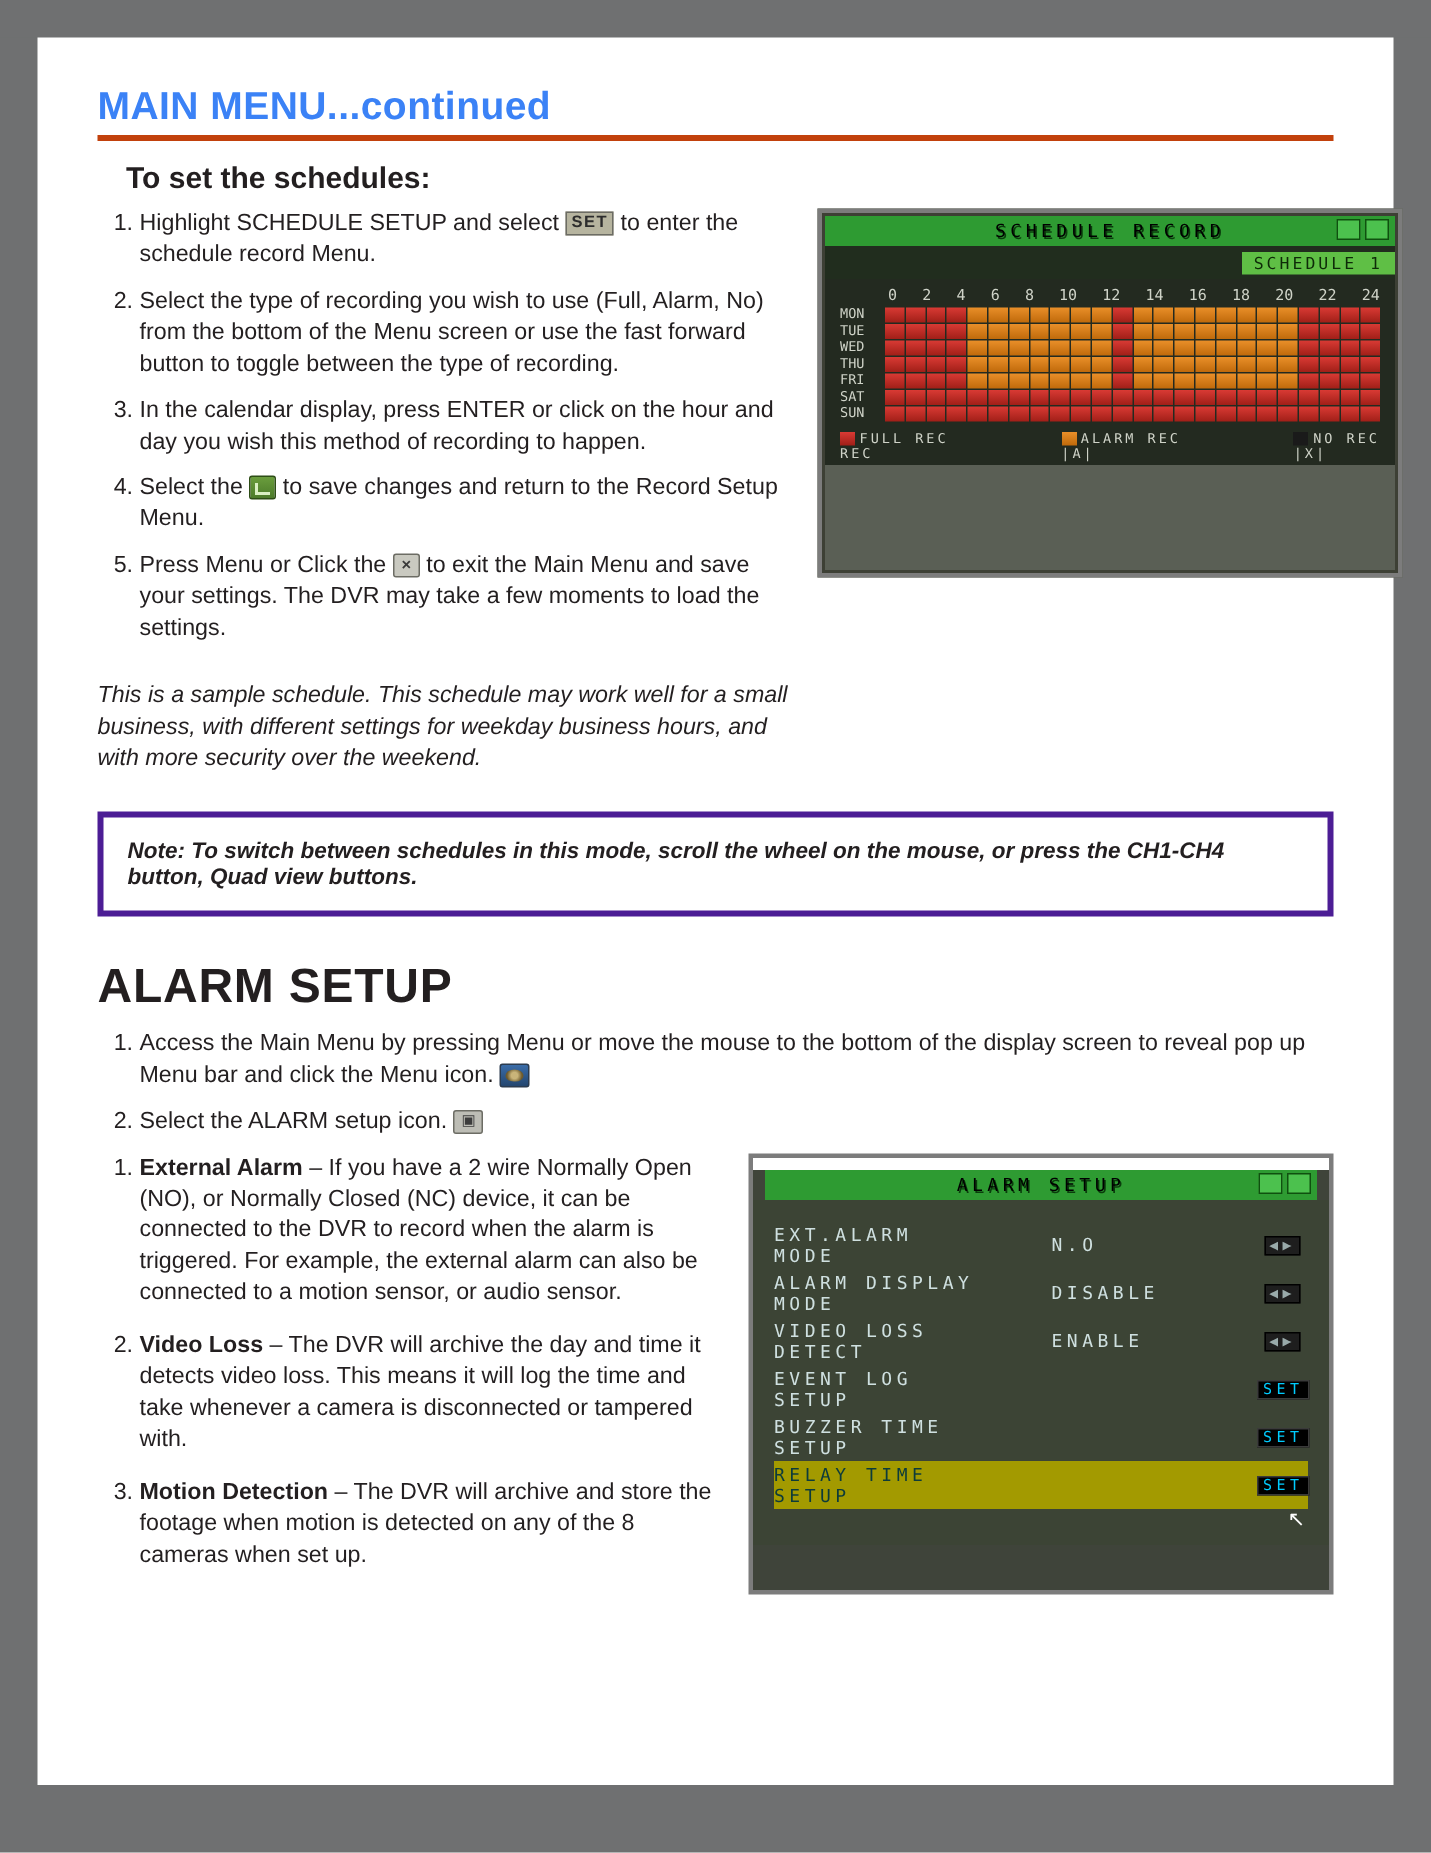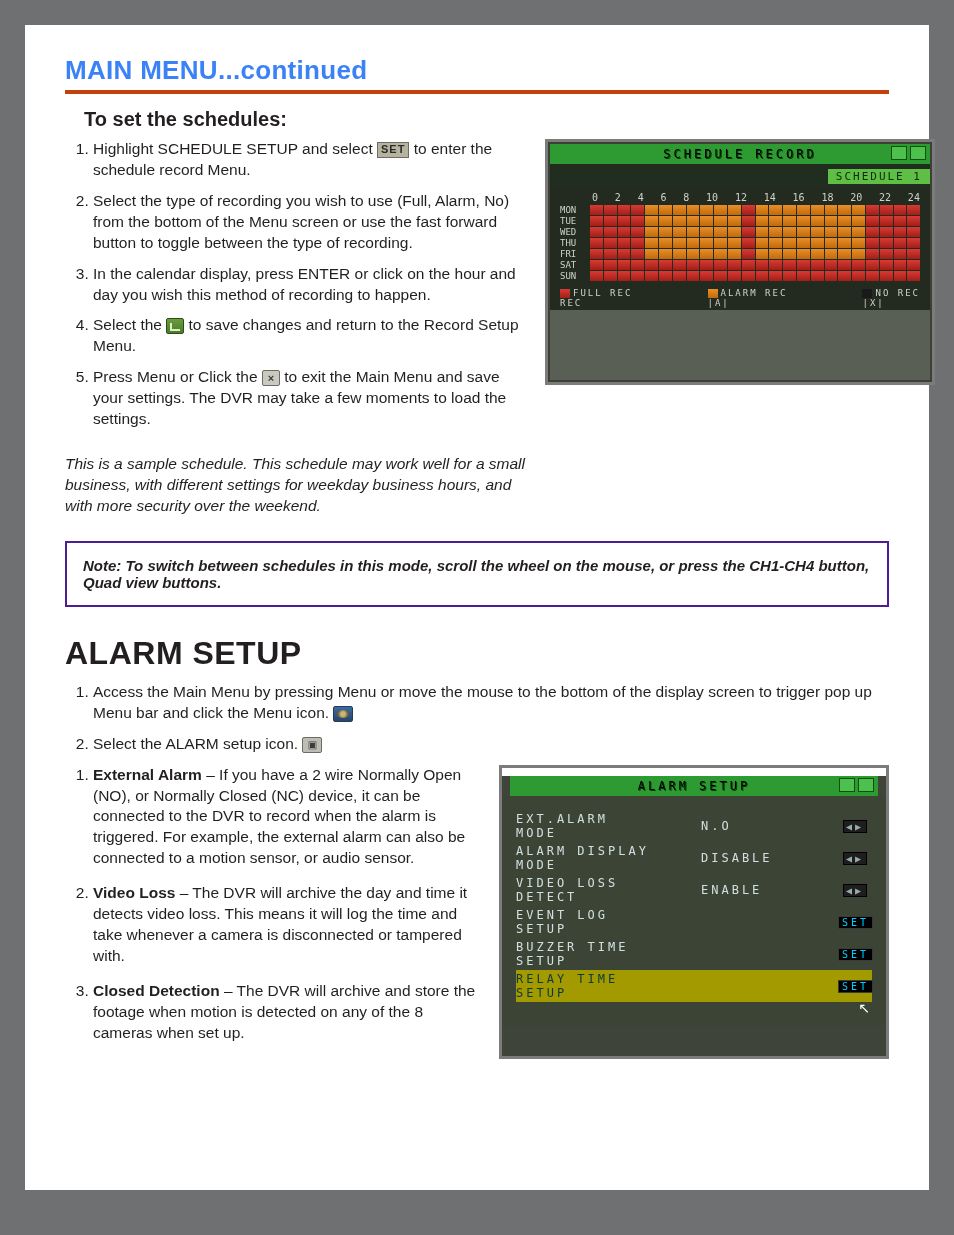--- a/index.html
+++ b/index.html
@@ -13,21 +13,21 @@
   .left{flex:1.05;}
   .right{flex:0 0 390px;}
   ol{list-style-position:outside;margin-left:28px;}
   ol li{font-size:15.5px;line-height:1.35;margin-bottom:10px;font-stretch:condensed;}
   .inline-badge{display:inline-flex;align-items:center;justify-content:center;vertical-align:middle;}
   .badge-set{background:#b6b49f;border:1px solid #6c6c64;color:#2c2c2c;font-weight:700;font-size:11px;padding:0 3px;height:16px;letter-spacing:1px;}
   .badge-return{width:18px;height:16px;background:linear-gradient(#6a9d3d,#4c7b2a);border:1px solid #2d4d16;border-radius:2px;position:relative;}
   .badge-return::after{content:"";position:absolute;left:3px;top:4px;width:8px;height:6px;border-left:2px solid #d9efc3;border-bottom:2px solid #d9efc3;}
   .badge-close{width:18px;height:16px;background:#c9c9c0;border:1px solid #6c6c64;border-radius:2px;position:relative;color:#3a3a3a;font-weight:700;font-size:11px;line-height:13px;text-align:center;}
   .italic-note{font-style:italic;font-size:15.5px;line-height:1.35;margin-top:24px;width:460px;font-stretch:condensed;}
-  .note-box{border:2px solid #4c1d95;padding:14px 16px;margin-top:24px;font-style:italic;font-weight:700;font-size:15px;font-stretch:condensed;}
+  .note-box{border:4px solid #4c1d95;padding:14px 16px;margin-top:24px;font-style:italic;font-weight:700;font-size:15px;font-stretch:condensed;}
   .h1{font-size:32px;font-weight:700;margin-top:28px;margin-bottom:10px;letter-spacing:.5px;font-stretch:condensed;}
   .menu-icon{width:20px;height:16px;background:linear-gradient(#3a6ca8,#24466f);border:1px solid #2b3b4f;border-radius:2px;position:relative;}
   .menu-icon::after{content:"";position:absolute;left:3px;top:3px;width:12px;height:8px;background:radial-gradient(circle,#c9b479 30%,#6d5a2d 70%);border-radius:50% 50% 45% 45%;}
   .alarm-icon{width:20px;height:16px;background:#bdbdb5;border:1px solid #6c6c64;border-radius:2px;position:relative;display:inline-flex;align-items:center;justify-content:center;font-size:10px;color:#3c3c3c;}
   .em-bold{font-weight:700;font-style:italic;font-size:16px;margin:16px 0 10px 0;font-stretch:condensed;}
   
   .screen{background:#4a5240;border:3px solid #7c7c7c;padding:0;position:relative;}
   .screen-inner{background:#5a5f55;border:2px solid #3d4035;height:240px;position:relative;}
   .hdr{background:#2e9b32;color:#000000;text-align:center;font-family:monospace;font-size:12px;letter-spacing:3px;padding:3px 0;text-shadow:1px 1px #0a3d0c;display:flex;justify-content:center;align-items:center;position:relative;}
   .hdr .btns{position:absolute;right:4px;top:2px;display:flex;gap:3px;}
@@ -315,31 +315,31 @@
           </div>
         </div>
       </div>
     </div>
   </div>
 
   <div class="note-box">Note: To switch between schedules in this mode, scroll the wheel on the mouse, or press the CH1-CH4 button, Quad view buttons.</div>
 
   <div class="h1">ALARM SETUP</div>
   <ol>
-    <li><span>Access the Main Menu by pressing Menu or move the mouse to the bottom of the display screen to trigger pop up Menu bar and click the Menu icon. </span><span class="inline-badge menu-icon"></span></li>
+    <li><span>Access the Main Menu by pressing Menu or move the mouse to the bottom of the display screen to reveal pop up Menu bar and click the Menu icon. </span><span class="inline-badge menu-icon"></span></li>
     <li><span>Select the ALARM setup icon. </span><span class="inline-badge alarm-icon">▣</span></li>
   </ol>
 
 
   <div class="two-col">
     <div class="left">
       <ol>
         <li><b>External Alarm</b><span> – If you have a 2 wire Normally Open (NO), or Normally Closed (NC) device, it can be connected to the DVR to record when the alarm is triggered. For example, the external alarm can also be connected to a motion sensor, or audio sensor.</span></li>
         <li style="margin-top:14px"><b>Video Loss</b><span> – The DVR will archive the day and time it detects video loss. This means it will log the time and take whenever a camera is disconnected or tampered with.</span></li>
-        <li style="margin-top:14px"><b>Closed Detection</b><span> – The DVR will archive and store the footage when motion is detected on any of the 8 cameras when set up.</span></li>
+        <li style="margin-top:14px"><b>Motion Detection</b><span> – The DVR will archive and store the footage when motion is detected on any of the 8 cameras when set up.</span></li>
       </ol>
     </div>
     <div class="right">
       <div class="screen2">
         <div class="screen2-inner">
           <div class="hdr" style="margin:8px 8px 0 8px;">
               <span>ALARM SETUP</span>
             <div class="btns">
                 <div class="btn-s"></div>
                 <div class="btn-s"></div>

